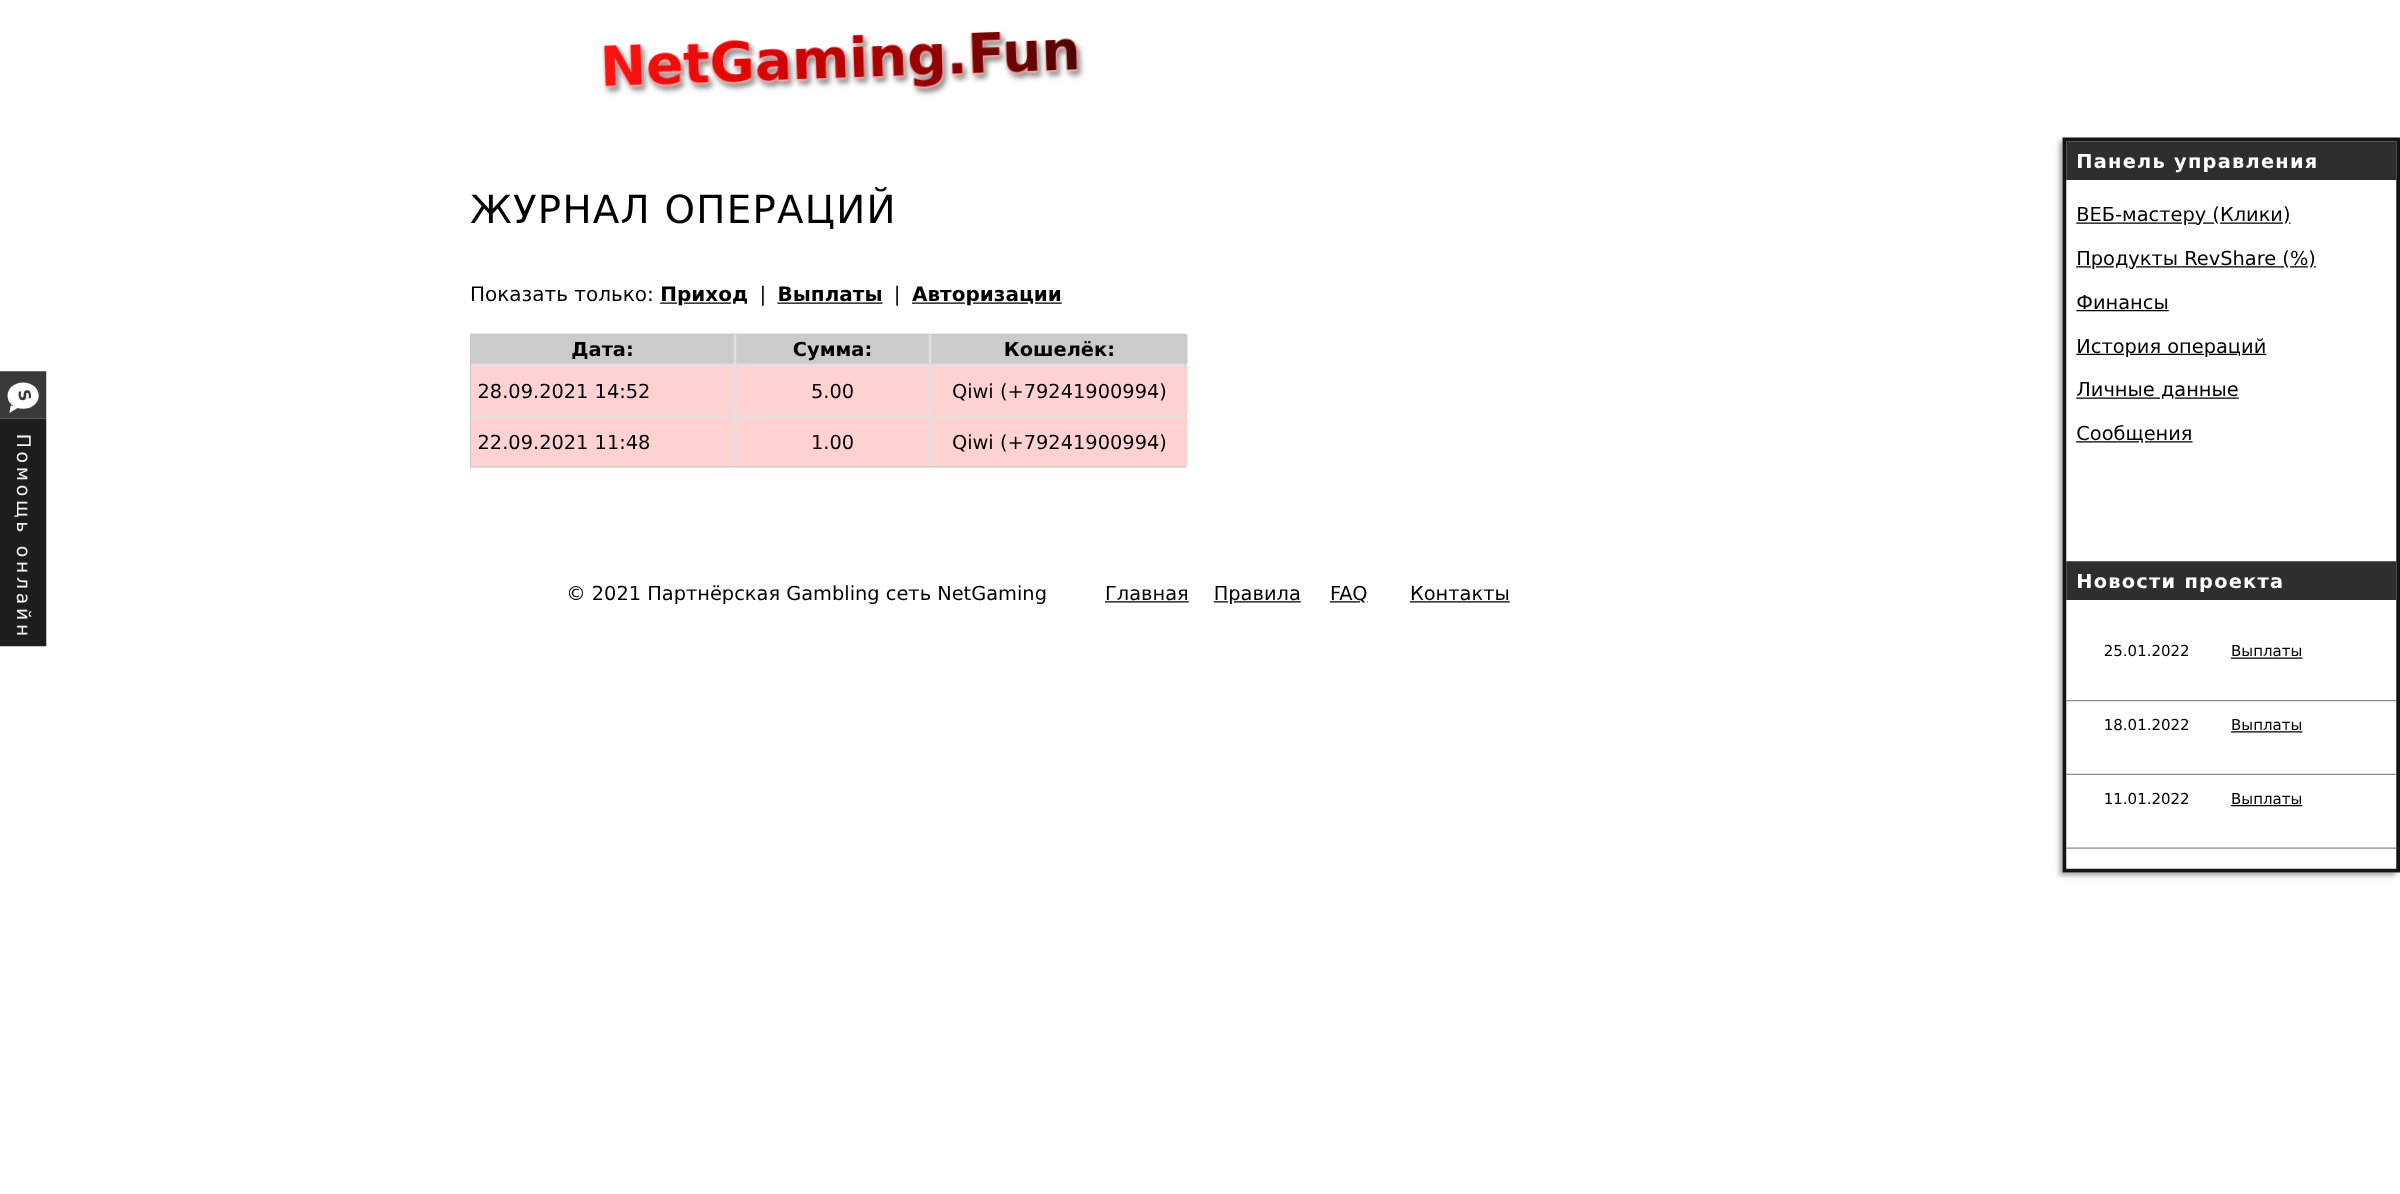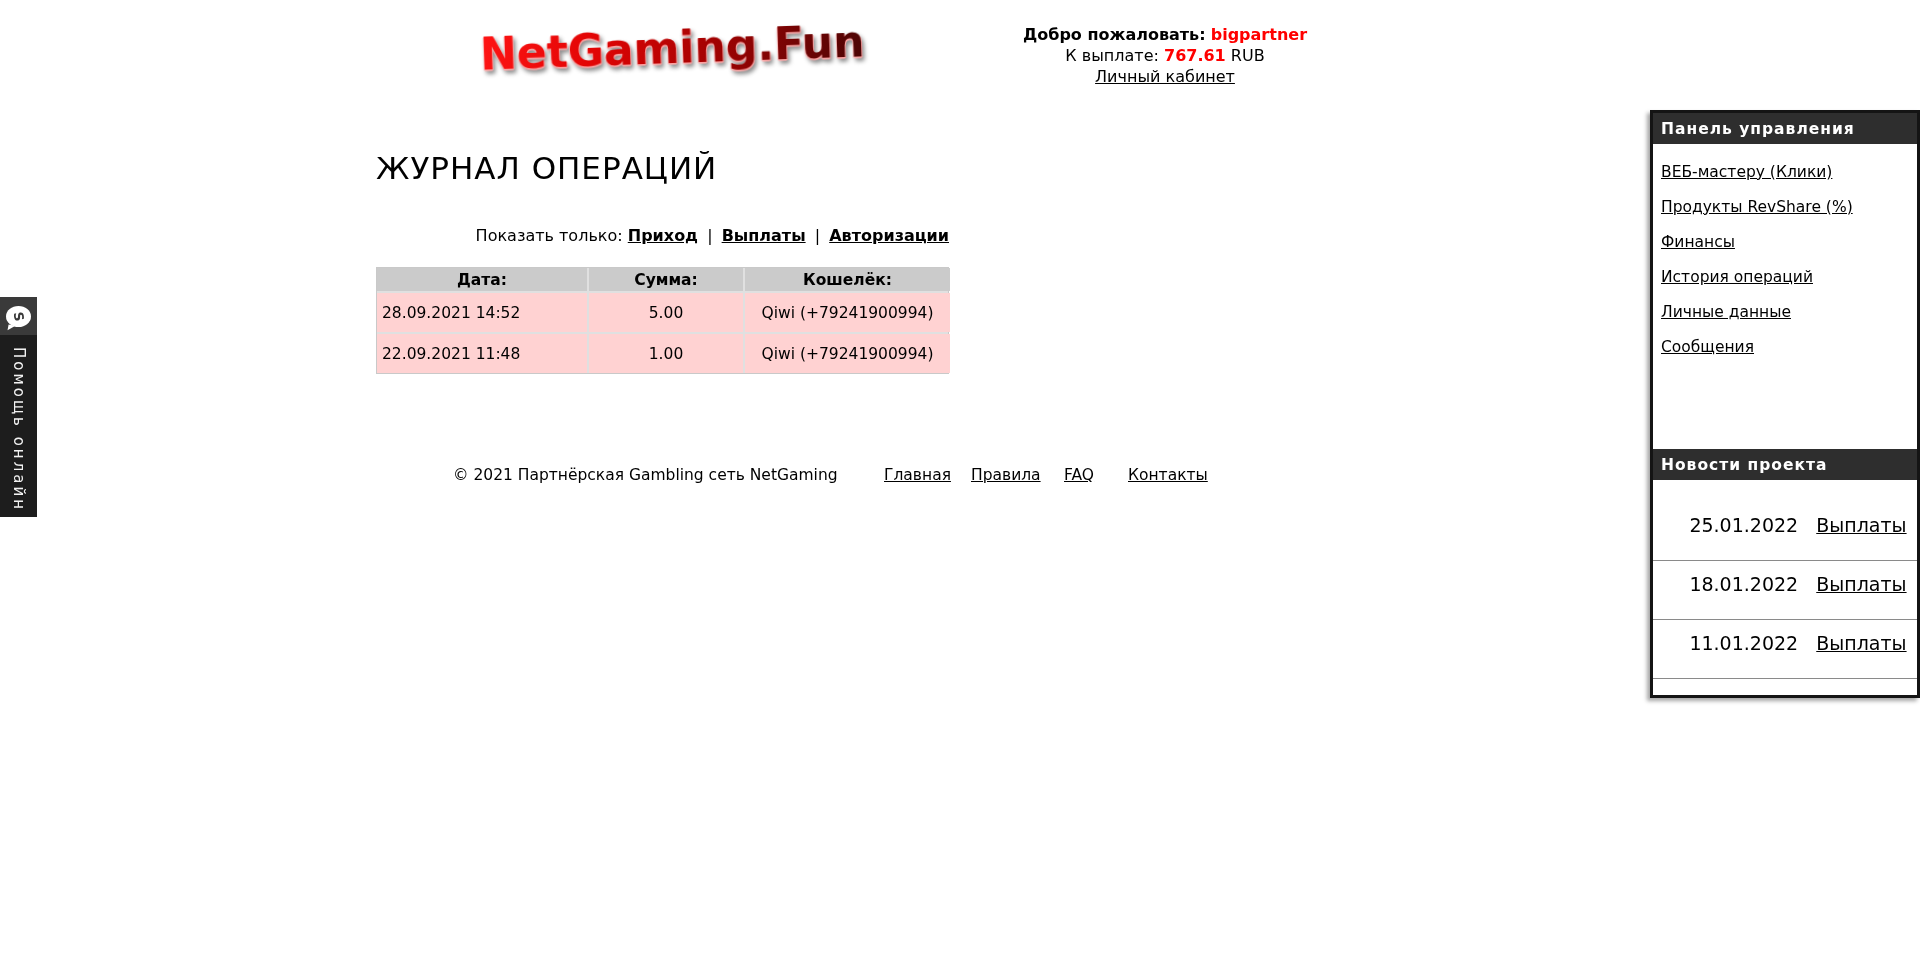--- a/index.html
+++ b/index.html
@@ -30,21 +30,21 @@
       white-space:nowrap;
   }
   .welcome { position:absolute; left:1000px; top:24px; width:330px; text-align:center; font-size:16px; line-height:21px; }
   .welcome .bold { font-weight:bold; }
   .welcome .red  { color:#ff0000; font-weight:bold; }
   .welcome .cab-link { text-decoration:underline; cursor:pointer; }
 
   
   .page-title { position:absolute; left:376px; top:150px; font-size:31px; font-weight:500; letter-spacing:1px; }
 
-  .filter-line { position:absolute; left:376px; top:226px; width:573px; text-align:right; font-size:16px; }
+  .filter-line { position:absolute; left:376px; top:226px; width:573px; text-align:left; font-size:16px; }
   .filter-line a { font-weight:bold; text-decoration:underline; cursor:pointer; }
   .filter-line .sep { font-weight:normal; padding:0 4px; }
 
   .optable { position:absolute; left:376px; top:267px; width:573px; background:#e0e0e0;
              border:1px solid #c9c9c9; display:grid; grid-template-columns:210px 154px 205px; gap:2px; }
   .optable .cell { font-size:15.5px; display:flex; align-items:center; justify-content:center; height:39px; }
   .optable .hcell { background:#cbcbcb; font-weight:bold; height:23px; }
   .optable .rcell { background:#ffd2d2; }
   .optable .date-cell { justify-content:flex-start; padding-left:5px; }
 
@@ -65,22 +65,22 @@
   
   .sidebar { position:absolute; left:1650px; top:110px; width:270px; height:588px; background:#fff;
              border:3px solid #141414; box-shadow:-3px 3px 4px rgba(0,0,0,.35); }
   .sb-bar { background:#2e2e2e; color:#fff; font-weight:bold; font-size:15.5px;
             height:31px; line-height:33px; padding-left:8px; letter-spacing:1px; }
   .sb-links { list-style:none; padding:10px 0 0 8px; }
   .sb-links li { height:35px; display:flex; align-items:center;text-align:center; }
   .sb-links a { font-size:15.5px; text-decoration:underline; cursor:pointer; }
   .sb-news-bar { position:absolute; left:0; top:336px; width:100%; }
   .sb-news { position:absolute; left:0; top:389px; width:100%; }
-  .news-item { height:59px; position:relative; padding:12px 4px 0 30px; font-size:19px;
-               border-bottom:1px solid #8a8a8a;text-align:center; }
+  .news-item { height:59px; position:relative; padding:12px 4px 0 30px; font-size:12px;
+               border-bottom:1px solid #8a8a8a; }
   .news-item:last-child { border-bottom:1px solid #8a8a8a; }
   .news-item .nd { display:inline-block; min-width:86px; }
   .news-item a { margin-left:12px; text-decoration:underline; cursor:pointer; }
 </style>
 </head>
 <body>
 
 <div class="page">
 
   <div class="help-tab">
@@ -91,34 +91,20 @@
     </div>
     <div class="label-area">
       <span>Помощь онлайн</span>
     </div>
   </div>
 
   <div class="logo">
     <span>NetGaming.Fun</span>
   </div>
 
-  <div class="welcome">
-    <div>
-      <span class="bold">Добро пожаловать:</span>
-      <span class="red">bigpartner</span>
-    </div>
-    <div>
-      <span>К выплате:</span>
-      <span class="red">767.61</span>
-      <span>RUB</span>
-    </div>
-    <div>
-      <span class="cab-link">Личный кабинет</span>
-    </div>
-  </div>
 
   <h1 class="page-title">ЖУРНАЛ ОПЕРАЦИЙ</h1>
 
   <div class="filter-line">
     <span>Показать только:</span>
     <a>Приход</a>
     <span class="sep">|</span>
     <a>Выплаты</a>
     <span class="sep">|</span>
     <a>Авторизации</a>

